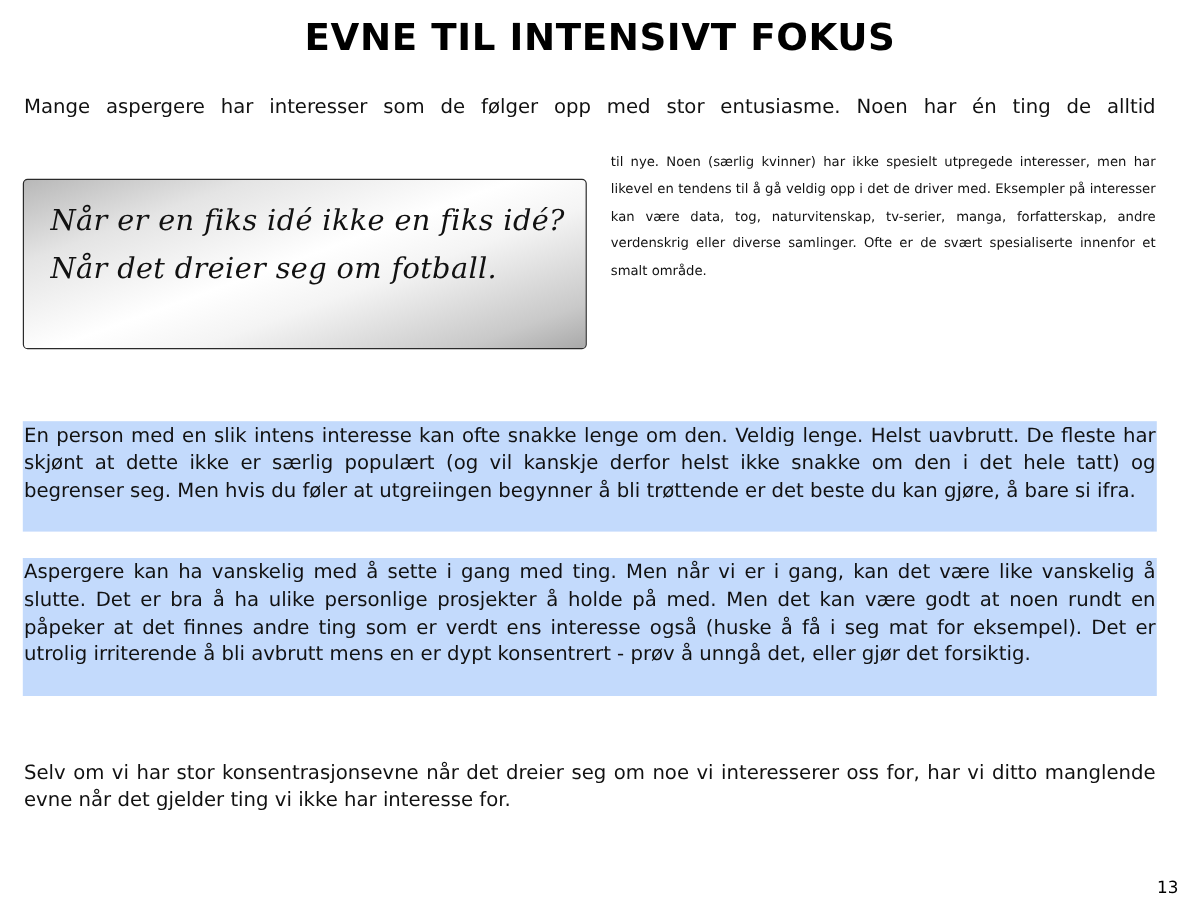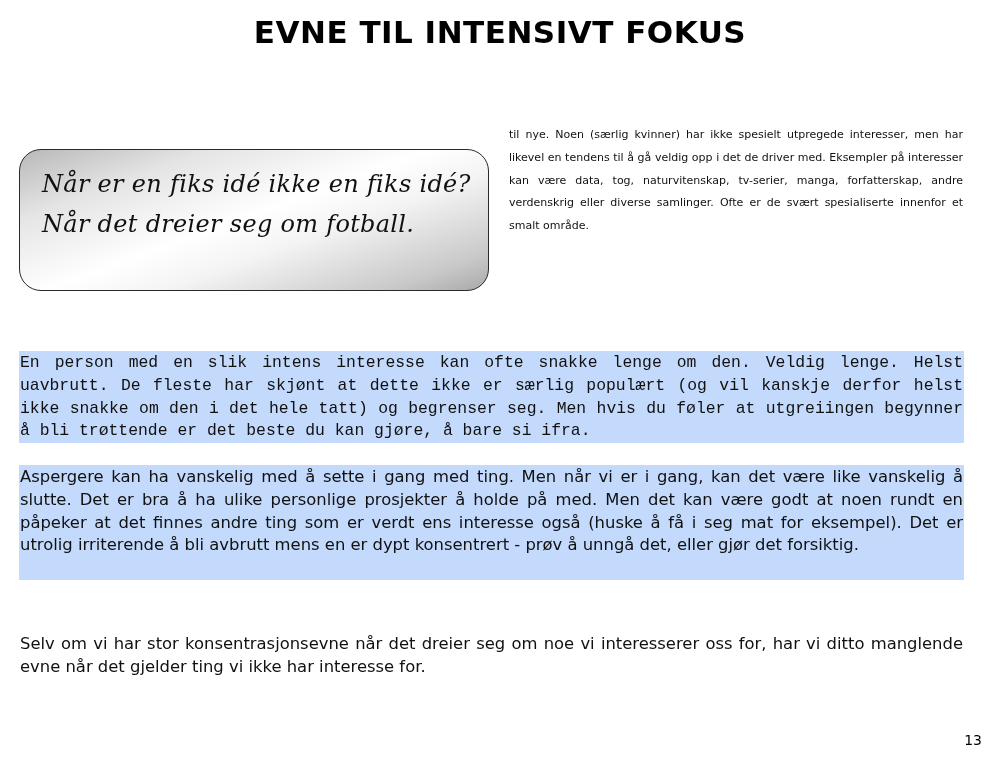--- a/index.html
+++ b/index.html
@@ -18,49 +18,50 @@
       text-align-last: left;
     }
     .p1 { top: 78px; }
     .p1 .full { display: block; text-align: justify; text-align-last: justify; white-space: nowrap; }
     .p1-right {
       position: absolute; left: 509px; top: 124px; width: 454px;
       font-size: 11px; line-height: 22.8px; text-align: justify;
     }
     .quote-box {
       position: absolute; left: 19px; top: 149px; width: 470px; height: 142px;
-      border: 1.5px solid #2a2a2a; border-radius: 22px;
+      border: 1.5px solid #2a2a2a; border-radius: 4px;
       background: linear-gradient(160deg, #b8b8b8 0%, #e4e4e4 22%, #ffffff 48%, #f4f4f4 62%, #c9c9c9 88%, #a9a9a9 100%);
       box-sizing: border-box;
     }
     .quote-text {
       position: absolute; left: 22px; top: 14px; width: 440px;
       font-family: "DejaVu Serif", serif; font-style: italic;
       font-size: 24px; line-height: 40px; color: #111;
       letter-spacing: 0.3px;
     }
-    .p2 { top: 352px; font-family: Liberation Mono, monospace; }
+    .p2 { top: 352px; }
     .p3 { top: 466px; }
     .p4 { top: 633px; }
     .page-number {
       position: absolute; left: 0; width: 982px; top: 732px;
       text-align: right; font-size: 14px; color: #000;
     }
     .hl-block {
       position: absolute; left: 19px; width: 945px; background: #c3dafc;
     }
   </style>
 </head>
 <body>
 
 <div>
 
   <div class="title">EVNE TIL INTENSIVT FOKUS</div>
 
   <div class="para p1">
+    <span class="full">Mange aspergere har interesser som de følger opp med stor entusiasme. Noen har én ting de alltid</span>
   </div>
 
   <div class="p1-right">til nye. Noen (særlig kvinner) har ikke spesielt utpregede interesser, men har likevel en tendens til å gå veldig opp i det de driver med. Eksempler på interesser kan være data, tog, naturvitenskap, tv-serier, manga, forfatterskap, andre verdenskrig eller diverse samlinger. Ofte er de svært spesialiserte innenfor et smalt område.</div>
 
   <div class="quote-box">
     <div class="quote-text">Når er en fiks idé ikke en fiks idé? Når det dreier seg om fotball.</div>
   </div>
 
   <div class="hl-block" style="top:351px;height:92px;"></div>
   <div class="para p2">En person med en slik intens interesse kan ofte snakke lenge om den. Veldig lenge. Helst uavbrutt. De fleste har skjønt at dette ikke er særlig populært (og vil kanskje derfor helst ikke snakke om den i det hele tatt) og begrenser seg. Men hvis du føler at utgreiingen begynner å bli trøttende er det beste du kan gjøre, å bare si ifra.</div>

